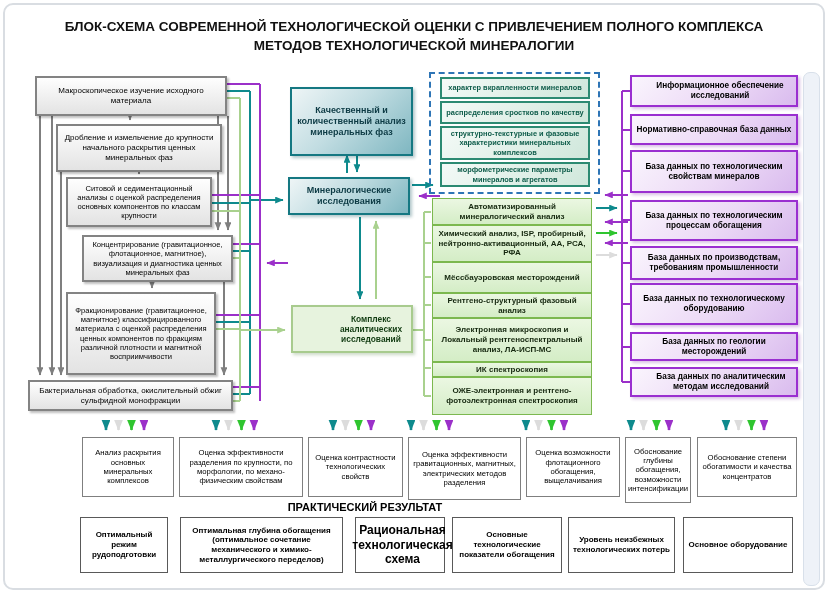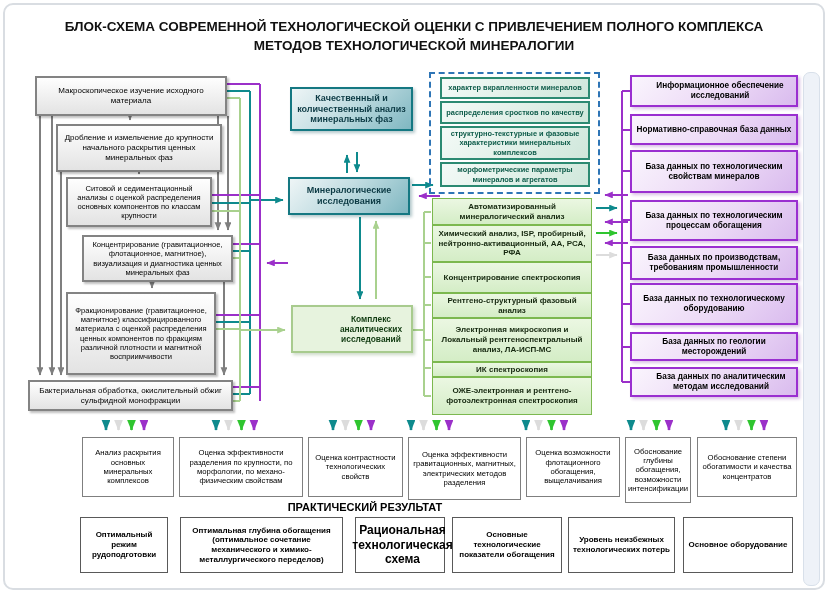--- a/index.html
+++ b/index.html
@@ -153,30 +153,30 @@
       <path d="M764 422 V430" stroke="#9b30c9" stroke-width="2.6" fill="none" marker-end="url(#m-purple)"></path>
     </svg>
     <div class="dashed"></div>
   <div class="ph">ПРАКТИЧЕСКИЙ РЕЗУЛЬТАТ</div>
 <div class="box b-gray" style="left: 35px; top: 76px; width: 192px; height: 40px; font-size: 8px;">Макроскопическое изучение исходного материала</div>
     <div class="box b-gray" style="left: 56px; top: 124px; width: 166px; height: 48px; font-size: 8px;">Дробление и измельчение до крупности начального раскрытия ценных минеральных фаз</div>
     <div class="box b-gray" style="left: 66px; top: 177px; width: 146px; height: 50px; font-size: 7.6px;">Ситовой и седиментационный анализы с оценкой распределения основных компонентов по классам крупности</div>
     <div class="box b-gray" style="left: 82px; top: 235px; width: 151px; height: 47px; font-size: 7.6px;">Концентрирование (гравитационное, флотационное, магнитное), визуализация и диагностика ценных минеральных фаз</div>
     <div class="box b-gray" style="left: 66px; top: 292px; width: 150px; height: 83px; font-size: 7.6px;">Фракционирование (гравитационное, магнитное) классифицированного материала с оценкой распределения ценных компонентов по фракциям различной плотности и магнитной восприимчивости</div>
     <div class="box b-gray" style="left: 28px; top: 380px; width: 205px; height: 31px; font-size: 8px;">Бактериальная обработка, окислительный обжиг сульфидной монофракции</div>
-    <div class="box b-teal" style="left: 290px; top: 87px; width: 123px; height: 44px; font-size: 9px;">Качественный и количественный анализ минеральных фаз</div>
+    <div class="box b-teal" style="left: 290px; top: 87px; width: 123px; height: 69px; font-size: 9px;">Качественный и количественный анализ минеральных фаз</div>
     <div class="box b-teal" style="left: 288px; top: 177px; width: 122px; height: 38px; font-size: 9px;">Минералогические исследования</div>
     <div class="box b-teal b-complex" style="left: 291px; top: 305px; width: 122px; height: 48px; font-size: 8.4px;">Комплекс аналитических исследований</div>
     <div class="box b-char" style="left: 440px; top: 77px; width: 150px; height: 22px; font-size: 7.4px;">характер вкрапленности минералов</div>
     <div class="box b-char" style="left: 440px; top: 101px; width: 150px; height: 23px; font-size: 7.4px;">распределения сростков по качеству</div>
     <div class="box b-char" style="left: 440px; top: 126px; width: 150px; height: 34px; font-size: 7.4px;">структурно-текстурные и фазовые характеристики минеральных комплексов</div>
     <div class="box b-char" style="left: 440px; top: 162px; width: 150px; height: 25px; font-size: 7.4px;">морфометрические параметры минералов и агрегатов</div>
     <div class="box b-method" style="left: 432px; top: 198px; width: 160px; height: 27px; font-size: 8px;">Автоматизированный минералогический анализ</div>
     <div class="box b-method" style="left: 432px; top: 225px; width: 160px; height: 37px; font-size: 8px;">Химический анализ, ISP, пробирный, нейтронно-активационный, АА, РСА, РФА</div>
-    <div class="box b-method" style="left: 432px; top: 262px; width: 160px; height: 31px; font-size: 8px;">Концентрирование спектроскопия</div>
+    <div class="box b-method" style="left: 432px; top: 262px; width: 160px; height: 31px; font-size: 8px;">Мёссбауэровская месторождений</div>
     <div class="box b-method" style="left: 432px; top: 293px; width: 160px; height: 25px; font-size: 8px;">Рентгено-структурный фазовый анализ</div>
     <div class="box b-method" style="left: 432px; top: 318px; width: 160px; height: 44px; font-size: 8px;">Электронная микроскопия и Локальный рентгеноспектральный анализ, ЛА-ИСП-МС</div>
     <div class="box b-method" style="left: 432px; top: 377px; width: 160px; height: 38px; font-size: 8px;">ОЖЕ-электронная и рентгено-фотоэлектронная спектроскопия</div>
     <div class="box b-method" style="left: 432px; top: 362px; width: 160px; height: 15px; font-size: 8px;">ИК спектроскопия</div>
     <div class="box b-db" style="left: 630px; top: 75px; width: 168px; height: 32px; font-size: 8.2px; padding-left: 15px;">Информационное обеспечение исследований</div>
     <div class="box b-db" style="left: 630px; top: 114px; width: 168px; height: 31px; font-size: 8.2px;">Нормативно-справочная база данных</div>
     <div class="box b-db" style="left: 630px; top: 150px; width: 168px; height: 43px; font-size: 8.2px;">База данных по технологическим свойствам минералов</div>
     <div class="box b-db" style="left: 630px; top: 200px; width: 168px; height: 41px; font-size: 8.2px;">База данных по технологическим процессам обогащения</div>
     <div class="box b-db" style="left: 630px; top: 246px; width: 168px; height: 34px; font-size: 8.2px;">База данных по производствам, требованиям промышленности</div>
     <div class="box b-db" style="left: 630px; top: 283px; width: 168px; height: 42px; font-size: 8.2px;">База данных по технологическому оборудованию</div>

